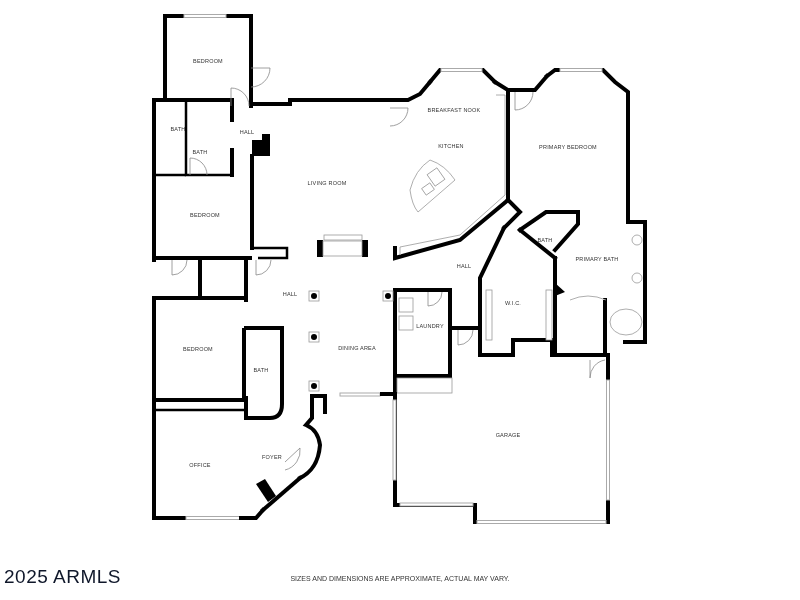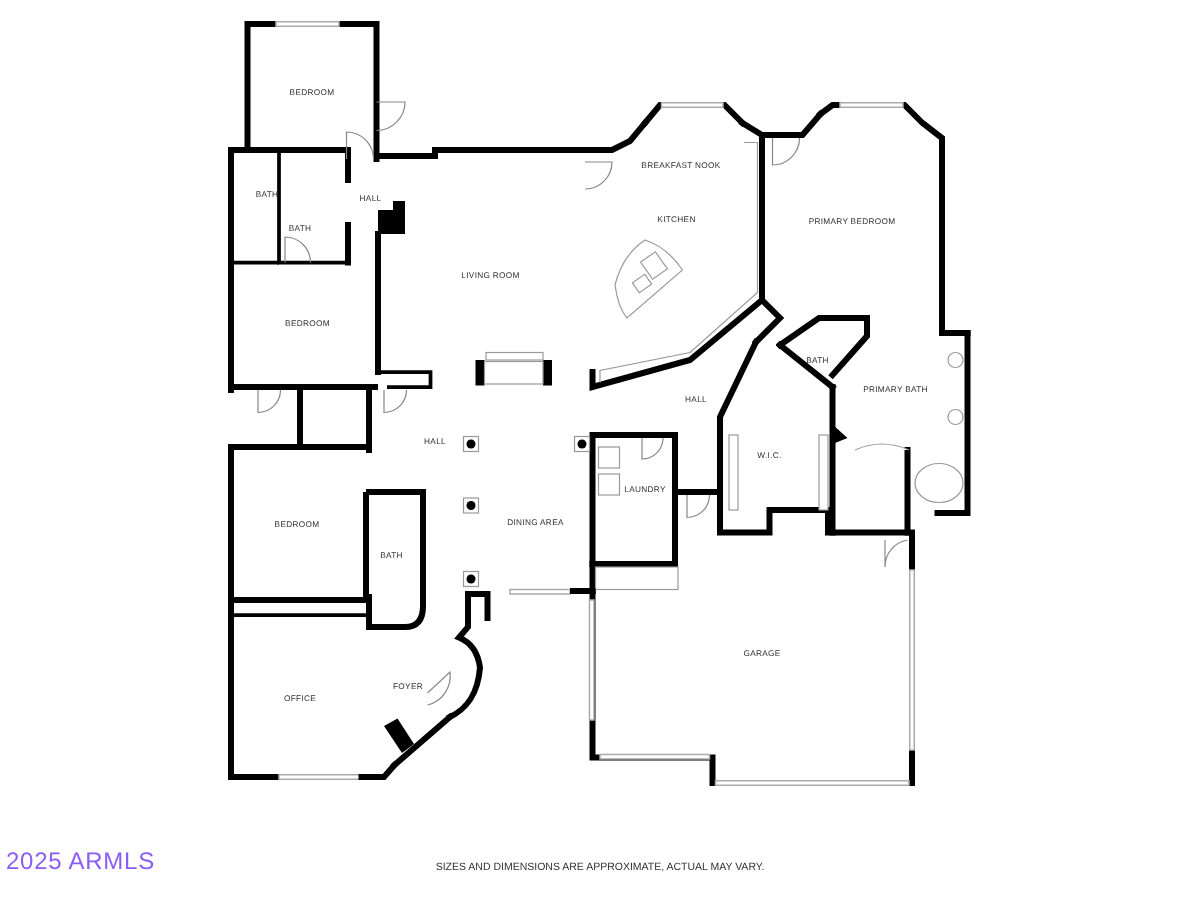--- a/index.html
+++ b/index.html
@@ -5,21 +5,21 @@
   html, body { margin:0; padding:0; background:#ffffff; }
   body { width:800px; height:600px; position:relative; overflow:hidden; font-family:"Liberation Sans", sans-serif; }
   #plan { position:absolute; left:0; top:0; width:800px; height:600px; }
   .wall { fill:none; stroke:#000; stroke-width:4; stroke-linejoin:miter; stroke-linecap:square; }
   .wall-thin { fill:none; stroke:#000; stroke-width:2.5; }
   .win { fill:#fff; stroke:#aaa; stroke-width:1; }
   .fix { fill:#fff; stroke:#999; stroke-width:0.8; }
   .door { fill:none; stroke:#888; stroke-width:0.8; }
   .solid { fill:#000; }
   .room-label { font-family:"Liberation Sans", sans-serif; font-size:5.5px; fill:#333; letter-spacing:0.2px; }
-  .copyright { position:absolute; left:4px; top:566px; font-family:"Liberation Sans", sans-serif; font-size:16px; color:#8b5cf6; letter-spacing:0.5px; }
+  .copyright { position:absolute; left:4px; top:566px; font-family:"Liberation Sans", sans-serif; font-size:19px; color:#0f172a; letter-spacing:0.5px; }
   .disclaimer { position:absolute; left:0; width:800px; top:575px; text-align:center; font-family:"Liberation Sans", sans-serif; font-size:7px; color:#333; }
 </style>
 </head>
 <body>
 
 <svg id="plan" viewBox="0 0 800 600" xmlns="http://www.w3.org/2000/svg">
 
   <g>
 
     <path class="wall" d="M165,100 L165,16 L251,16 L251,106"></path>

